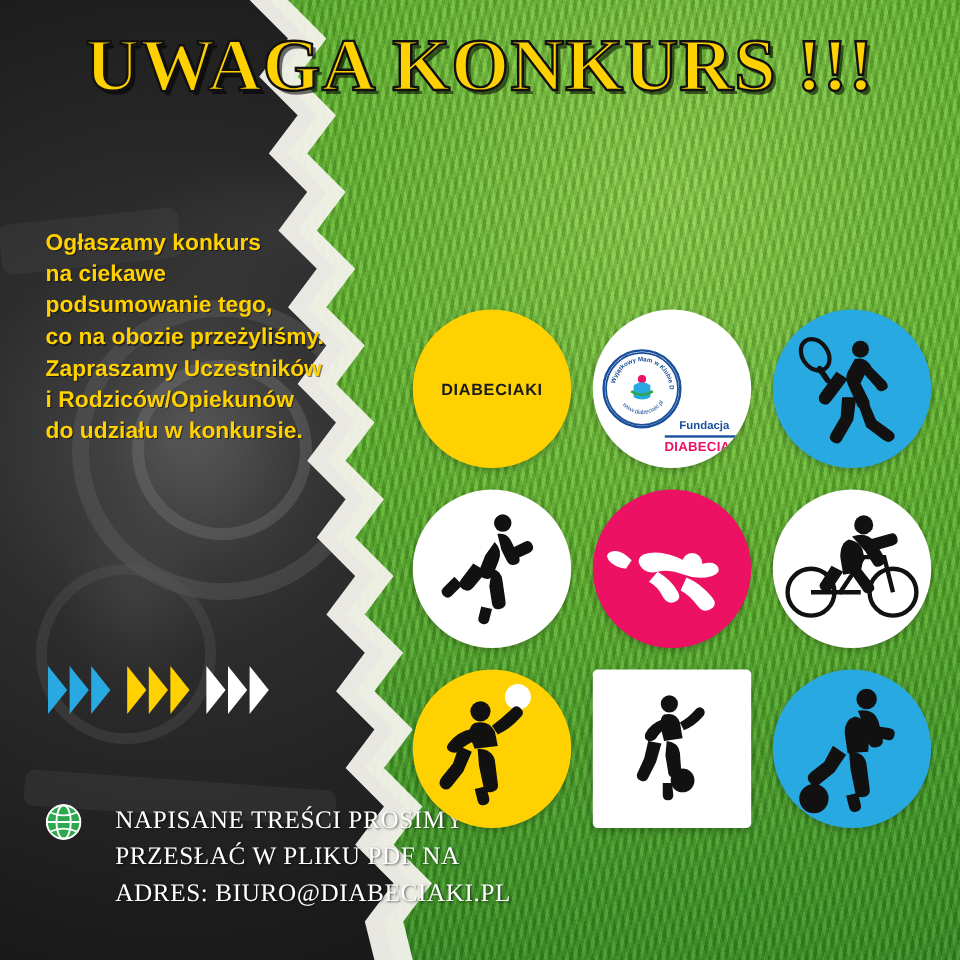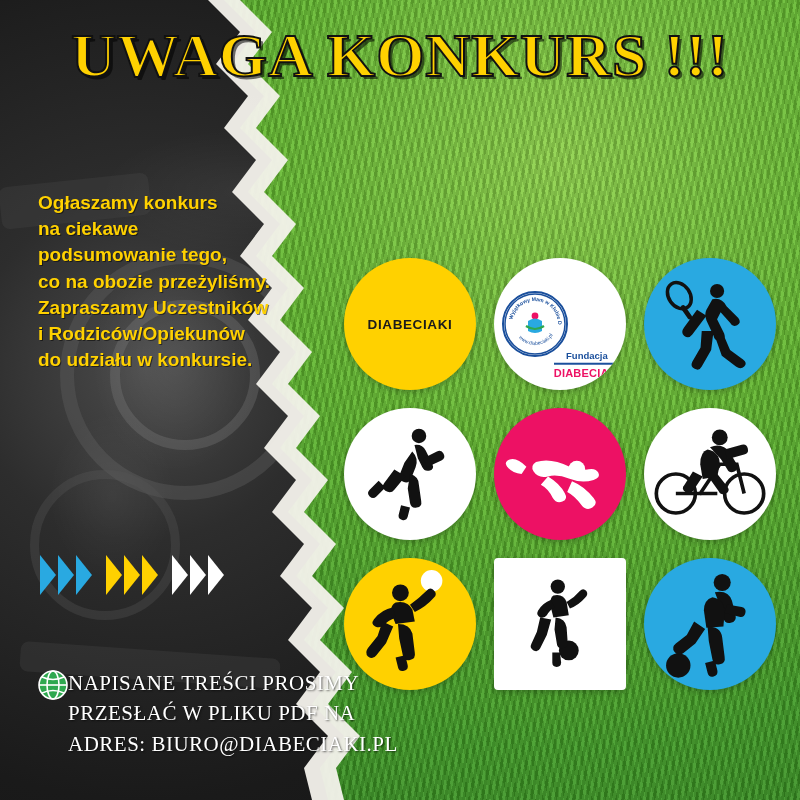--- a/index.html
+++ b/index.html
@@ -180,21 +180,21 @@
   .chev-group.yellow { color: #FFD100; }
   .chev-group.white { color: #ffffff; }
 
   
   .footer {
     position: absolute;
     left: 38px;
     top: 668px;
     display: flex;
     align-items: flex-start;
-    gap: 0;
+    gap: 28px;
   }
   .globe-icon {
     flex: 0 0 auto;
     margin-top: 2px;
   }
   .footer-text {
     color: #ffffff;
     font-family: "Liberation Serif", serif;
     font-size: 21px;
     line-height: 1.45;

